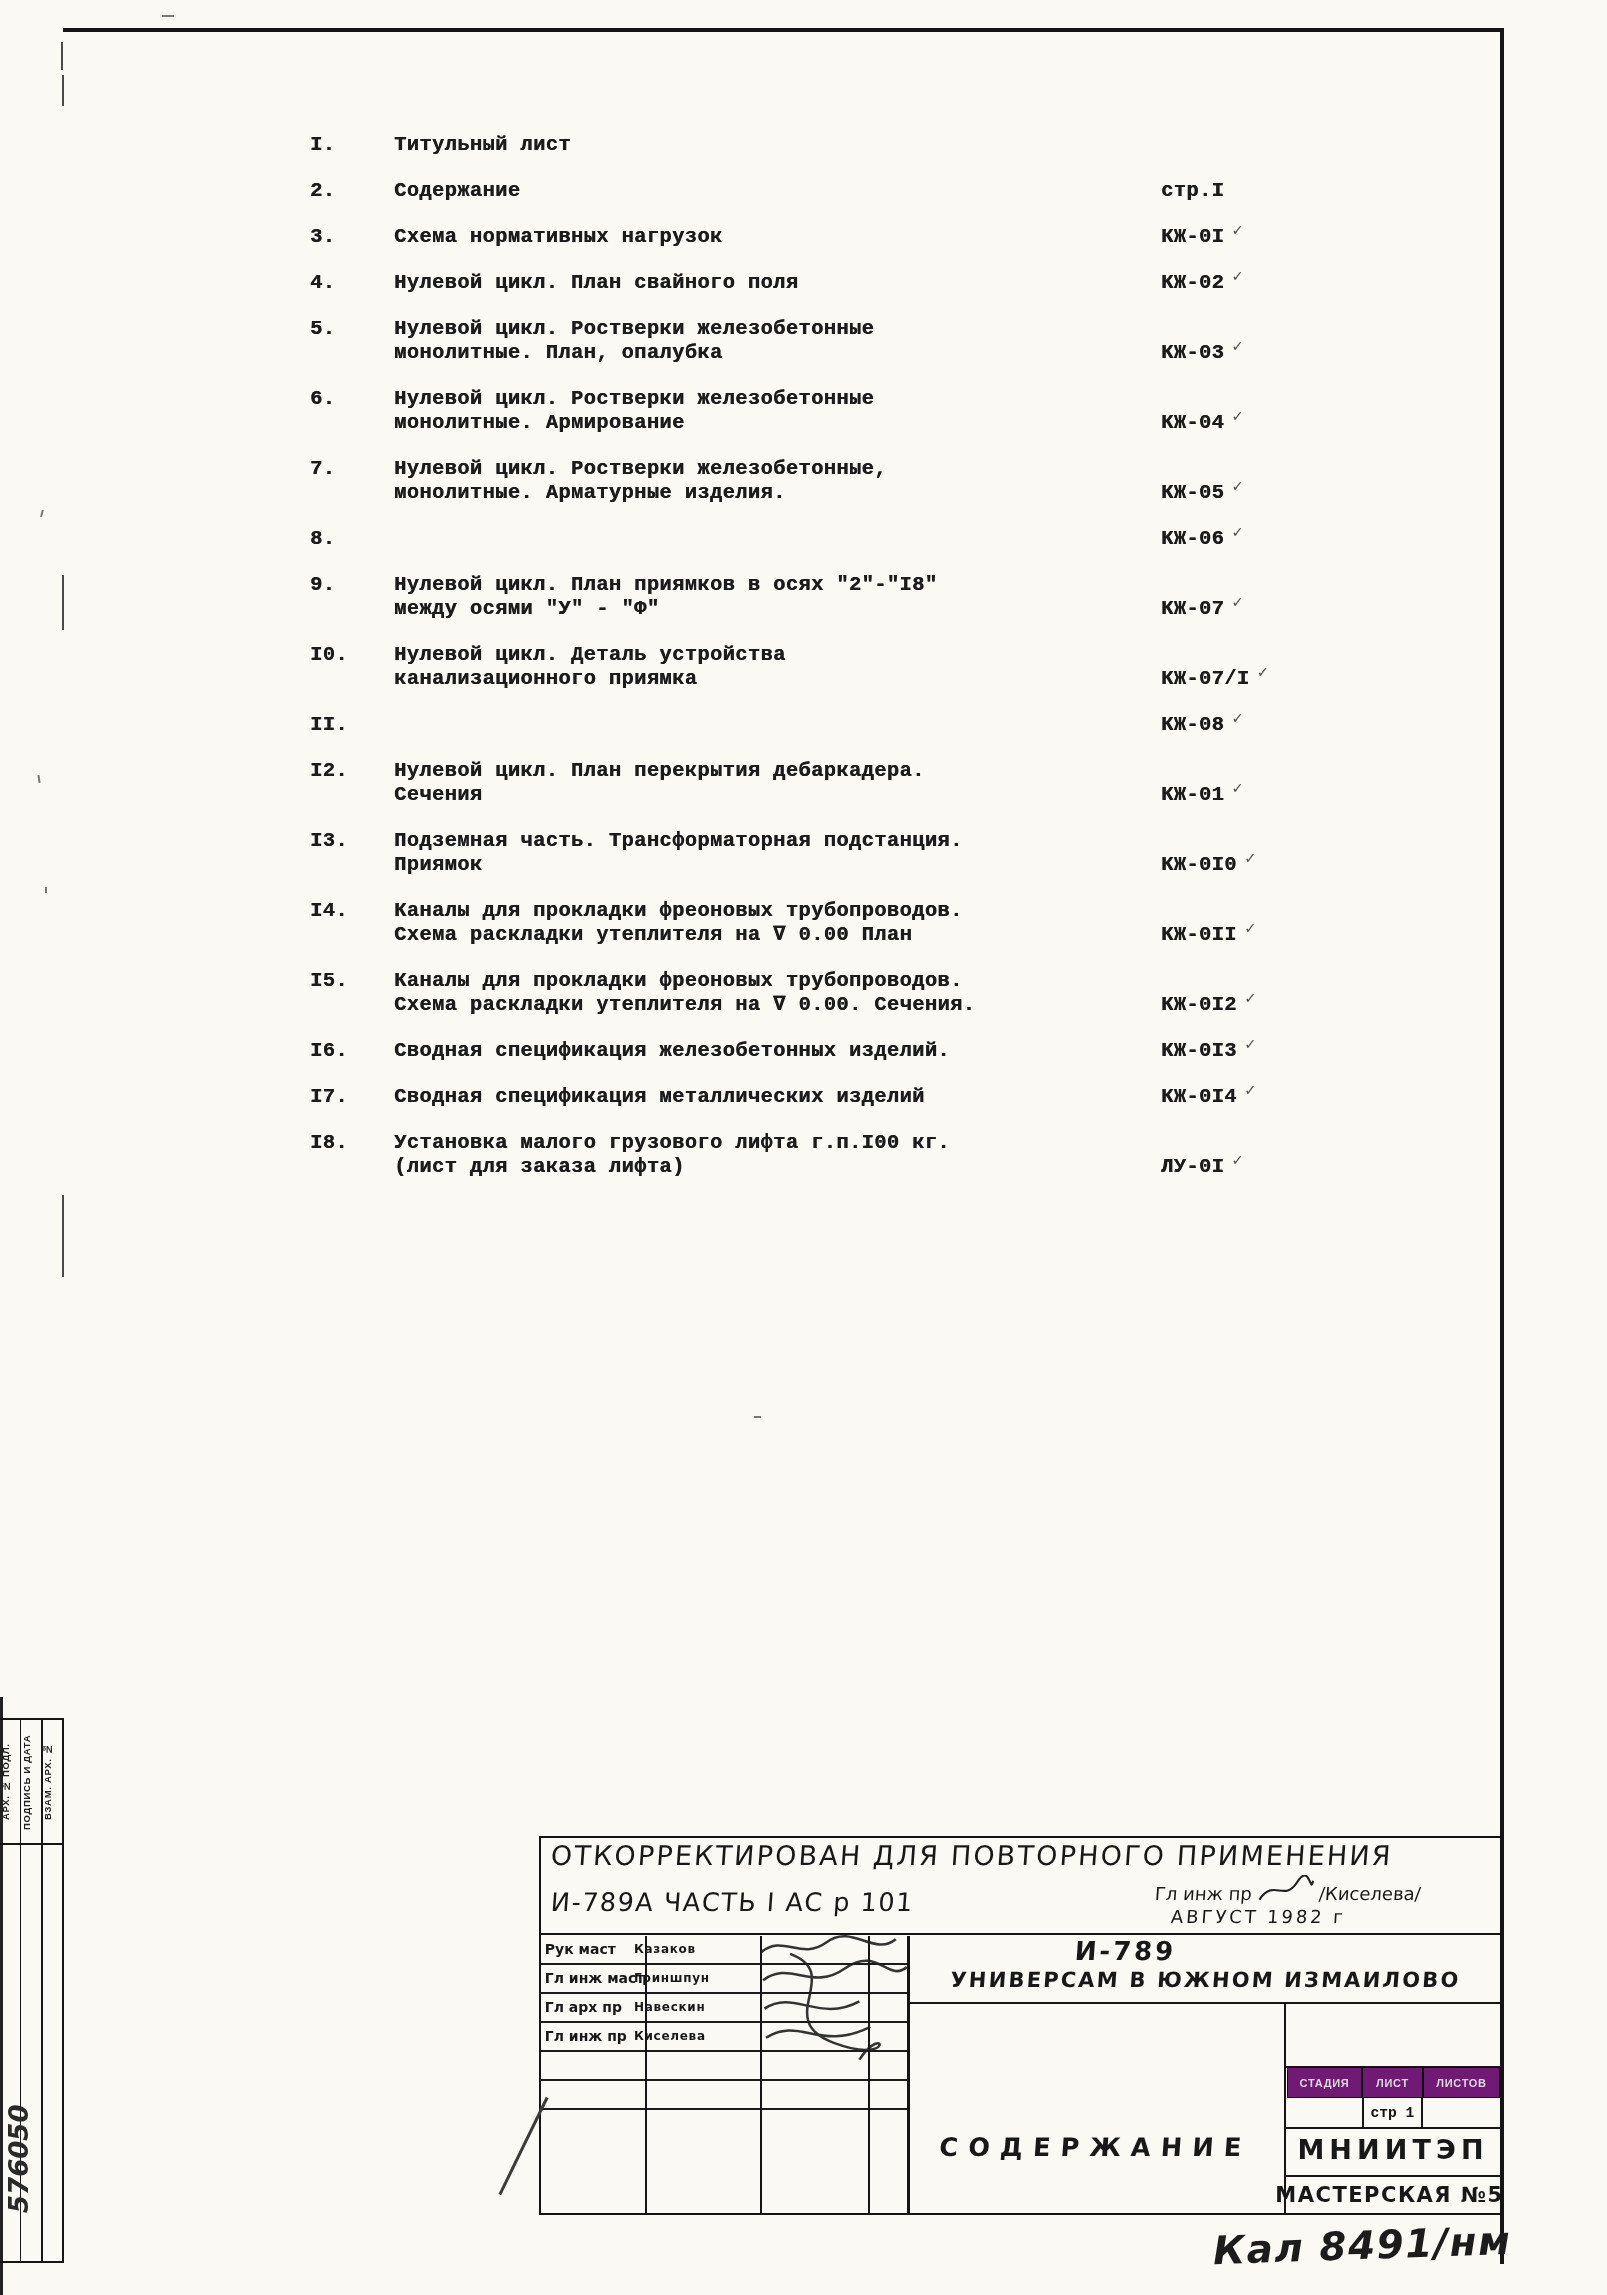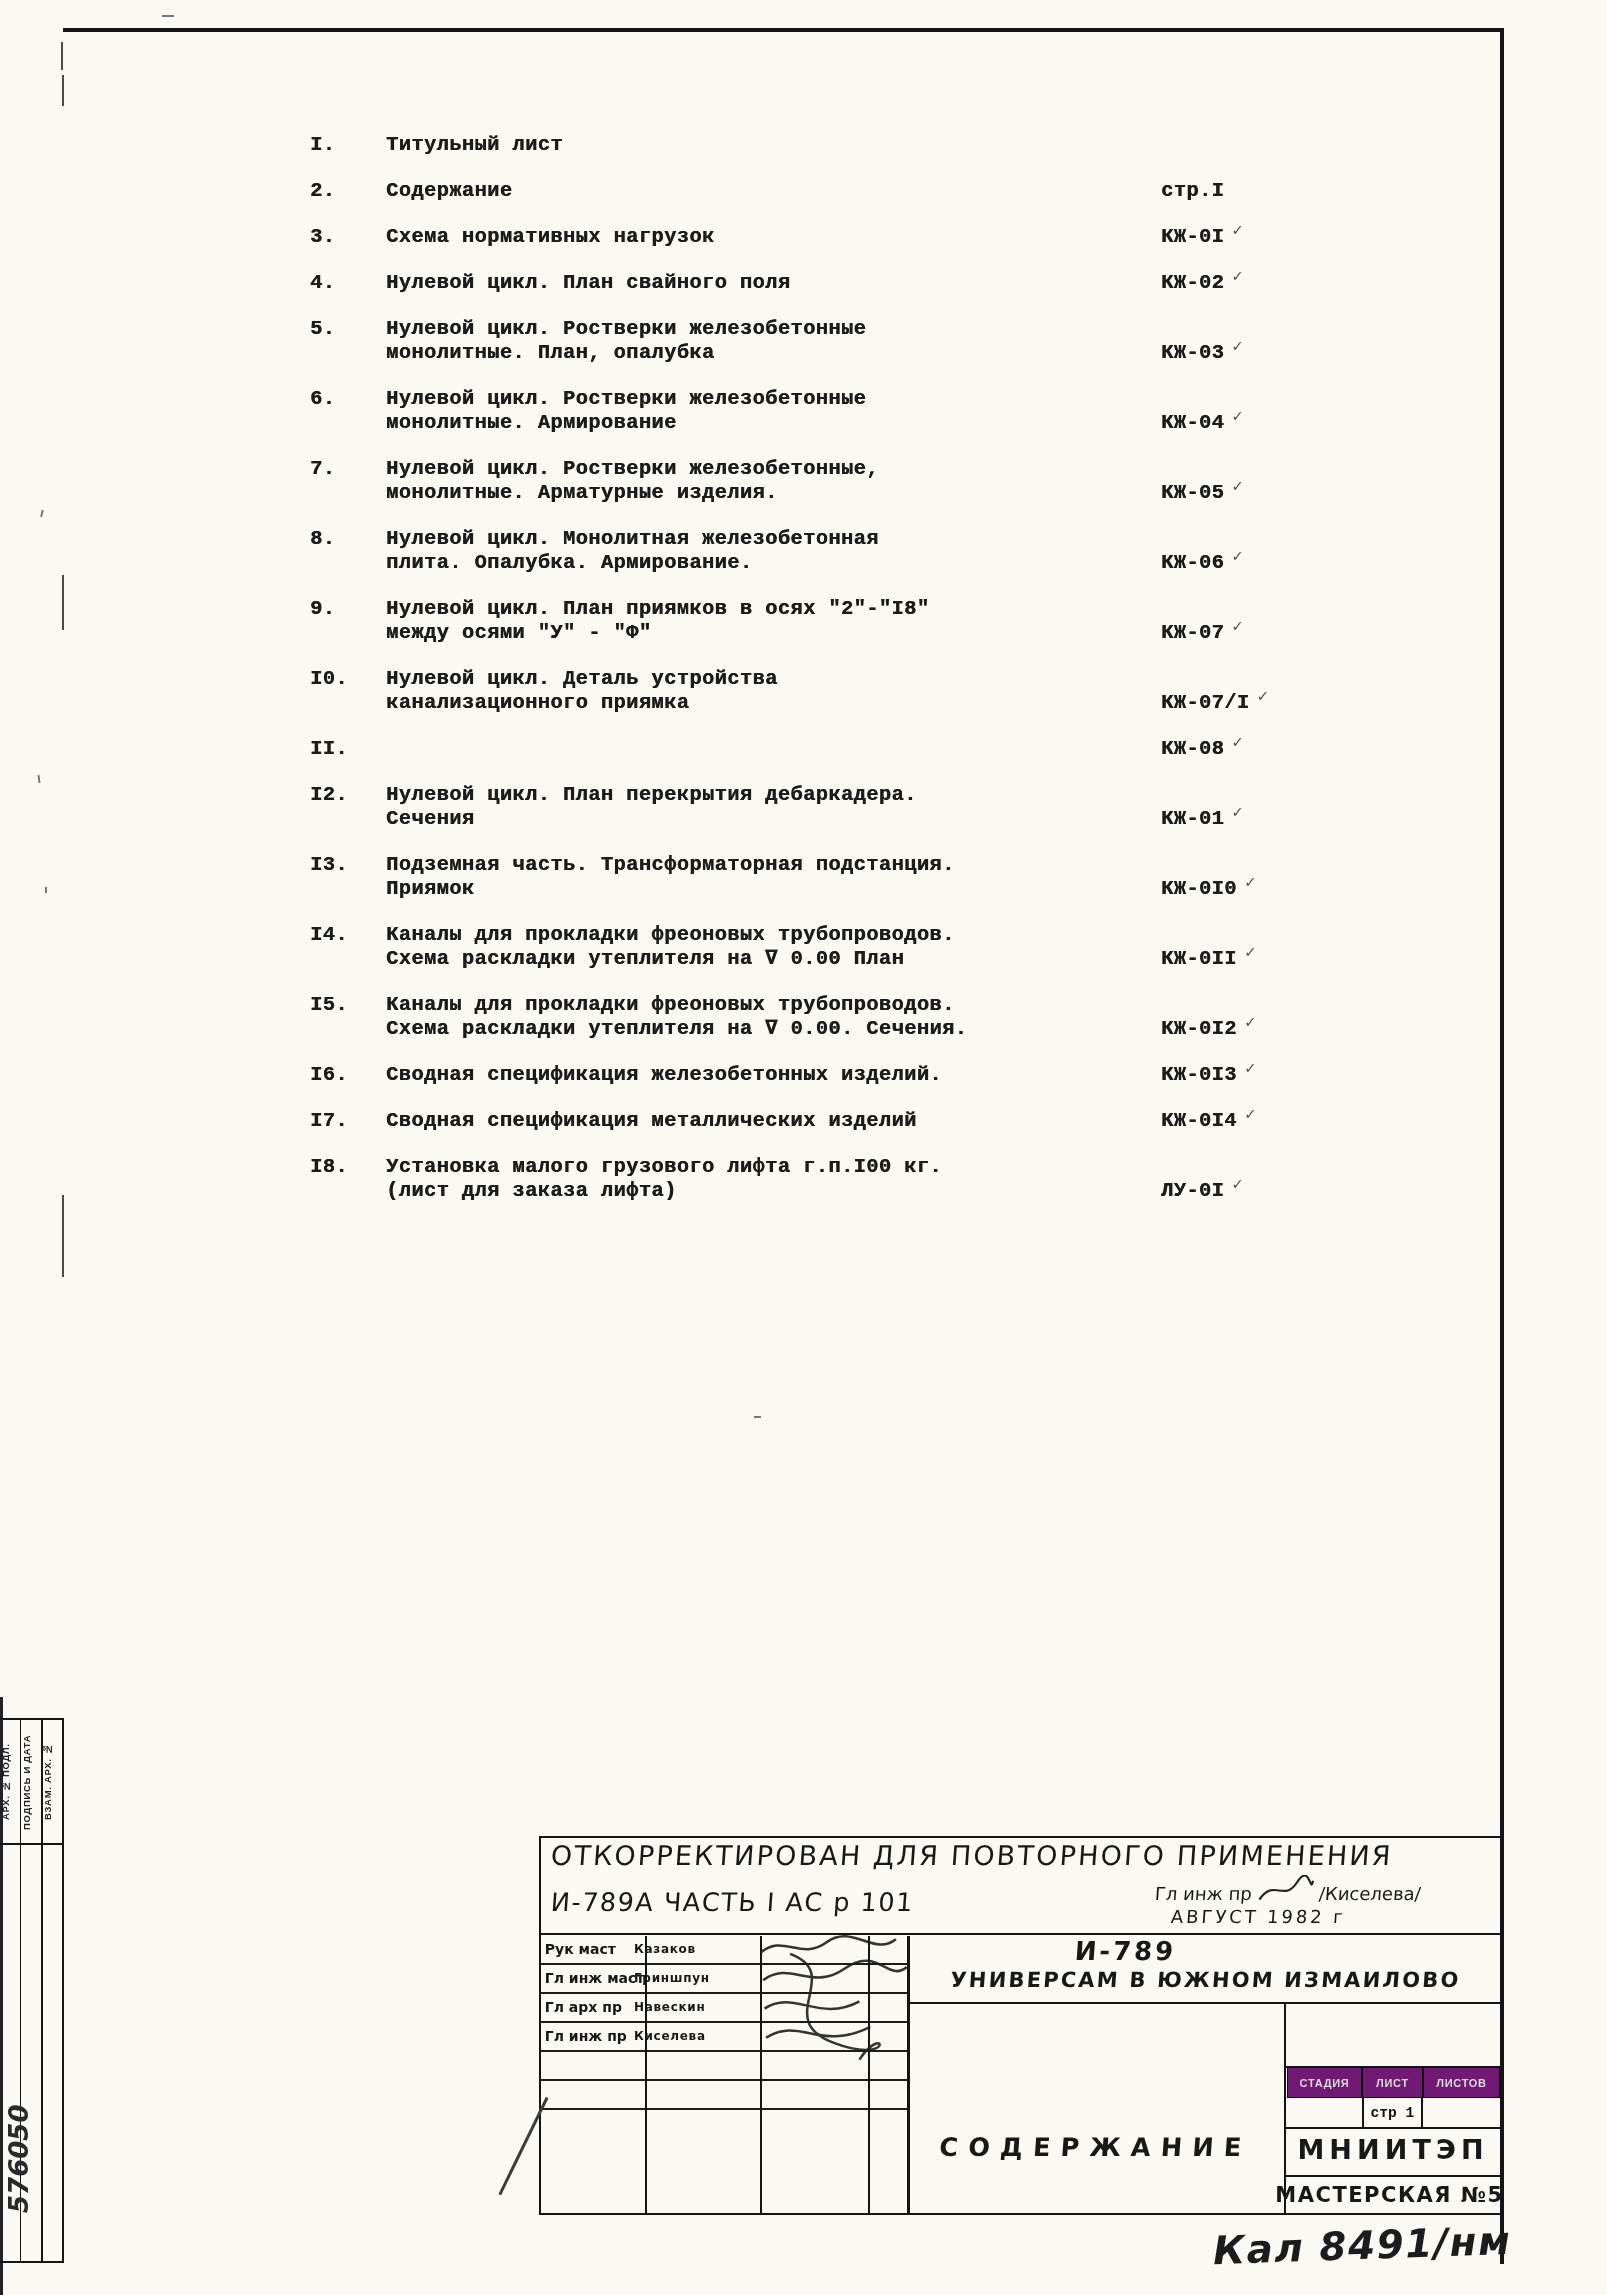--- a/index.html
+++ b/index.html
@@ -16,21 +16,21 @@
 
   
   .typed {
     font-family:"Liberation Mono","DejaVu Sans Mono",monospace;
     font-weight:bold; font-size:20.4px; line-height:24px; color:#1c1c1c;
     letter-spacing:0.4px; text-shadow:0.4px 0 0 #1c1c1c;
   }
   .toc { position:absolute; left:310px; top:133px; width:932px; }
   .toc-row { position:relative; display:flex; margin-bottom:22px; }
   .toc-num { width:76px; flex:none; }
-  .toc-title { white-space:pre-line; }
+  .toc-title { white-space:pre-line;margin-left:8px; }
   .toc-code-wrap { position:absolute; left:851px; bottom:0; display:flex; align-items:flex-end; white-space:nowrap; }
   .toc-check {
     font-family:"DejaVu Sans",sans-serif; font-weight:normal; font-style:italic;
     color:#4d4d4d; font-size:14.6px; margin-left:7.3px; position:relative; top:-6.6px; text-shadow:none;
   }
 
   
   .hand { font-family:"DejaVu Sans",sans-serif; color:#181818; }
   .marker { transform:skewX(-4deg); }
 
@@ -150,22 +150,20 @@
       <div class="toc-num">7.</div>
       <div class="toc-title">Нулевой цикл. Ростверки железобетонные,
 монолитные. Арматурные изделия.</div>
       <div class="toc-code-wrap">
         <span class="toc-code">КЖ-05</span>
         <span class="toc-check">✓</span>
       </div>
     </div>
       <div class="toc-row">
       <div class="toc-num">8.</div>
-      <div class="toc-title">Нулевой цикл. Монолитная железобетонная
-плита. Опалубка. Армирование.</div>
       <div class="toc-code-wrap">
         <span class="toc-code">КЖ-06</span>
         <span class="toc-check">✓</span>
       </div>
     </div>
       <div class="toc-row">
       <div class="toc-num">9.</div>
       <div class="toc-title">Нулевой цикл. План приямков в осях "2"-"I8"
 между осями "У" - "Ф"</div>
       <div class="toc-code-wrap">

